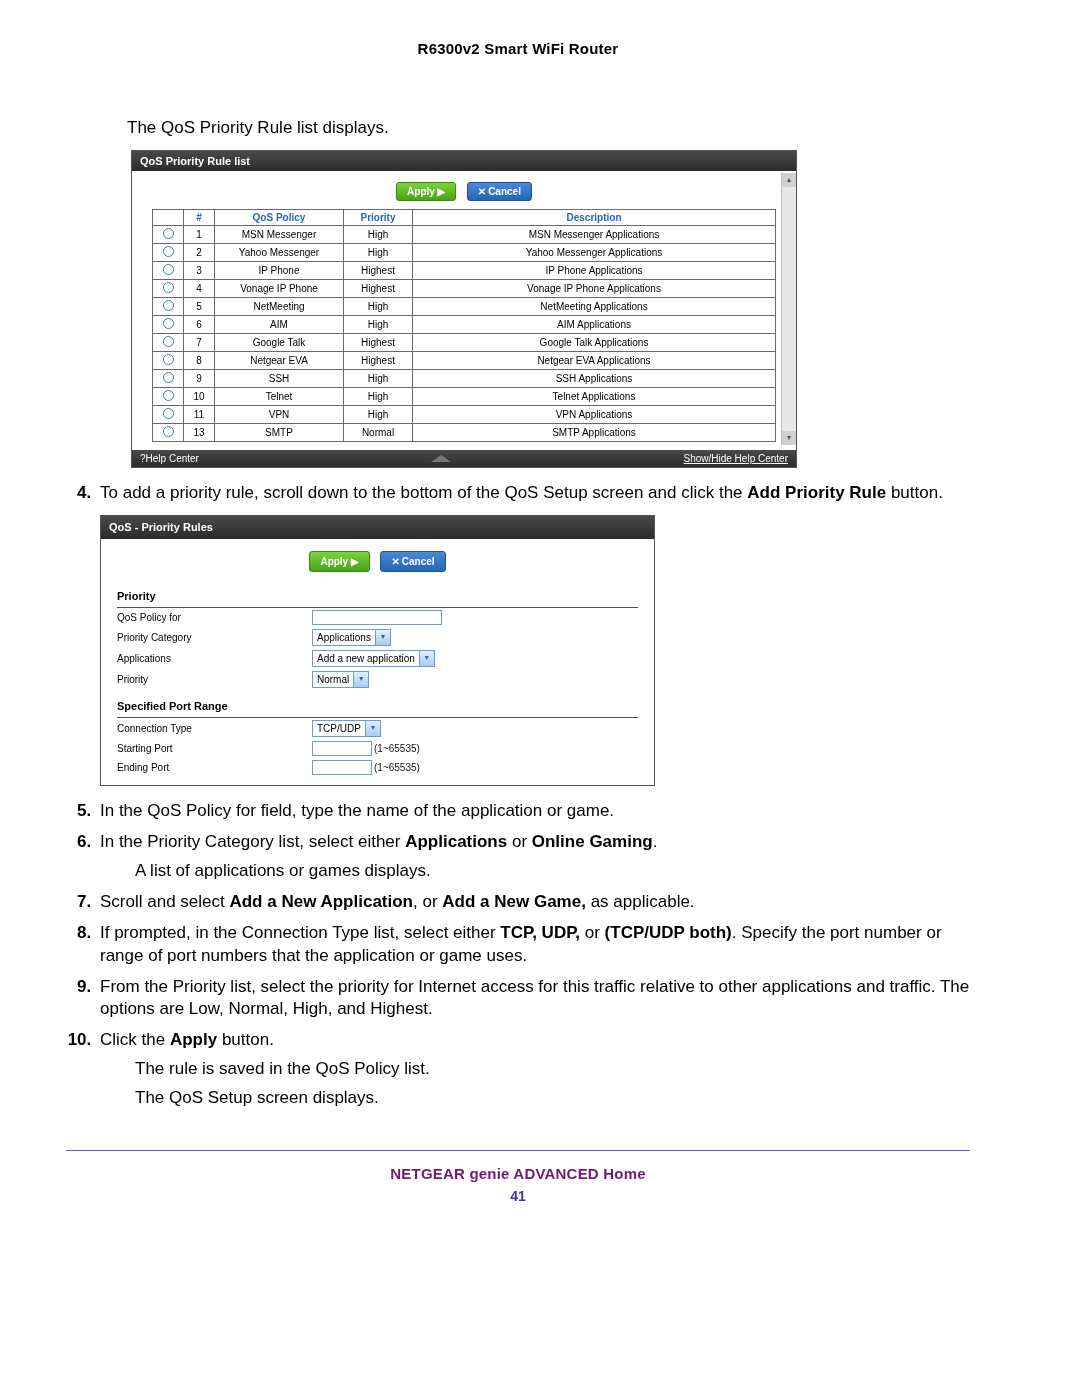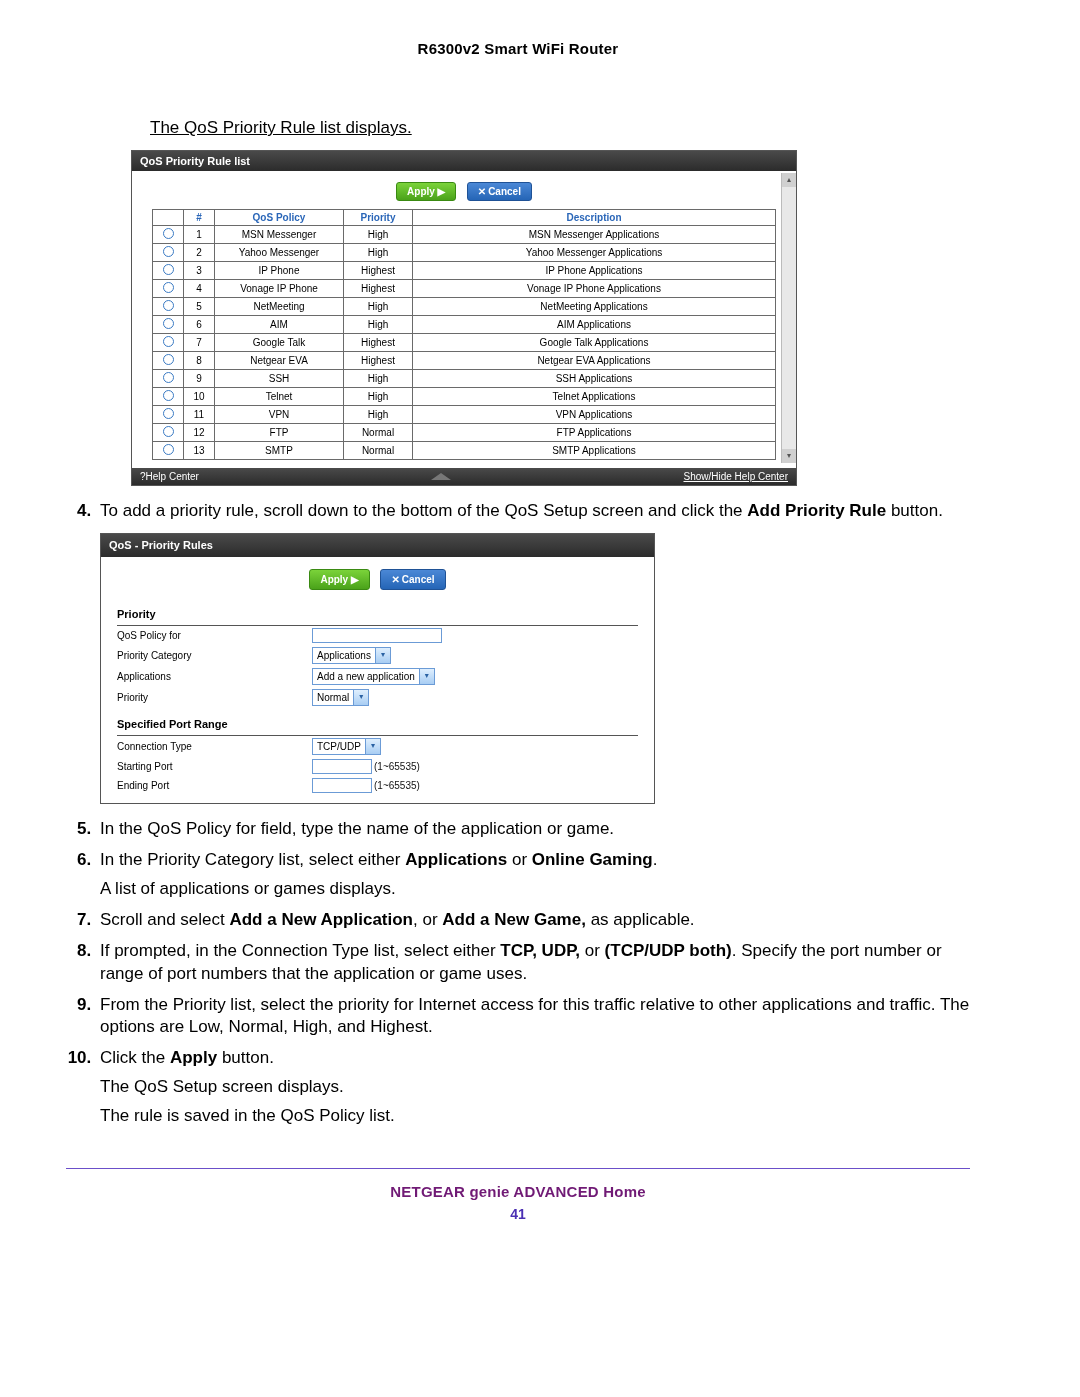--- a/index.html
+++ b/index.html
@@ -1,20 +1,20 @@
 <!DOCTYPE html>
 <html><head>
 <meta charset="utf-8">
 <style>
   html,body{margin:0;padding:0;background:#fff;}
   body{width:1080px;font-family:Arial,Helvetica,sans-serif;color:#000;}
   .page{padding:40px 110px 30px 66px;}
   .router-title{font-weight:bold;font-size:15px;text-align:center;margin-bottom:60px;letter-spacing:.2px;}
   .body-text{font-size:17px;line-height:1.35;}
-  .indent1{margin-left:84px;text-decoration:underline;}
+  .indent1{margin-left:61px;}
   .shot{margin:10px 0 14px 65px;width:666px;border:1px solid #555;background:#fff;position:relative;box-sizing:border-box;}
   .shot-title{background:linear-gradient(#4a4a4a,#2b2b2b);color:#fff;font-size:11px;font-weight:bold;padding:4px 8px;}
   .btnrow{text-align:center;padding:10px 0 8px 0;}
   .btn{display:inline-block;font-size:10px;color:#fff;padding:3px 10px;border-radius:3px;margin:0 3px;font-weight:bold;}
   .btn-apply{background:linear-gradient(#7bd33a,#4aa21a);border:1px solid #3a8a12;}
   .btn-cancel{background:linear-gradient(#4b88d6,#2565b6);border:1px solid #1f5296;}
   .btn-cancel .x{font-weight:bold;margin-right:2px;}
   .scrolltrack{position:absolute;right:0;top:22px;bottom:22px;width:14px;background:#e8e8e8;border-left:1px solid #bbb;}
   .scrolltrack .up,.scrolltrack .dn{position:absolute;left:0;width:14px;height:14px;background:#d0d0d0;font-size:8px;line-height:14px;text-align:center;color:#555;}
   .scrolltrack .up{top:0;} .scrolltrack .dn{bottom:0;}
@@ -32,21 +32,21 @@
   .formshot .lab{width:195px;}
   .formshot .inp{border:1px solid #6b9bd6;background:#fff;height:15px;width:100px;font-size:10px;box-sizing:border-box;}
   .formshot .wide{width:130px;}
   .formshot .sel{display:inline-flex;align-items:center;border:1px solid #6b9bd6;background:#fff;height:15px;font-size:10px;}
   .formshot .sel .sv{padding:0 4px;}
   .formshot .sel .dd{width:14px;height:15px;background:linear-gradient(#dfeffe,#a8cdf3);border-left:1px solid #6b9bd6;text-align:center;line-height:13px;color:#2b62a3;font-size:8px;}
   .formshot .hint{font-size:10px;color:#111;margin-left:2px;}
   ol.steps{padding-left:30px;margin:0;}
   ol.steps>li{font-size:17px;line-height:1.35;margin-bottom:8px;padding-left:4px;}
   ol.steps>li::marker{font-weight:bold;}
-  ol.steps>li .sub{margin-top:6px;}
+  ol.steps>li .sub{margin-top:6px;margin-left:35px;}
   .step-block{margin-left:-30px;}
   b{font-weight:bold;}
   hr.rule{border:none;border-top:1px solid #6b4fc9;margin:40px 0 14px 0;}
   .foot-title{color:#701a75;font-weight:bold;font-size:15px;text-align:center;letter-spacing:.2px;}
   .foot-page{color:#4a2fb3;font-weight:bold;font-size:14px;text-align:center;margin-top:6px;}
 </style>
 </head>
 <body>
 
 <div class="page">
@@ -144,27 +144,20 @@
             </tr>
             <tr>
               <td><span class="radio-dot"></span></td>
               <td>11</td>
               <td>VPN</td>
               <td>High</td>
               <td>VPN Applications</td>
             </tr>
             <tr>
               <td><span class="radio-dot"></span></td>
-              <td>12</td>
-              <td>FTP</td>
-              <td>Normal</td>
-              <td>FTP Applications</td>
-            </tr>
-            <tr>
-              <td><span class="radio-dot"></span></td>
               <td>13</td>
               <td>SMTP</td>
               <td>Normal</td>
               <td>SMTP Applications</td>
             </tr>
           </tbody>
       </table>
     </div>
     <div class="scrolltrack">
       <div class="up">▴</div>
@@ -244,21 +237,21 @@
     </li>
     <li>
       <span>Scroll and select </span><b>Add a New Application</b><span>, or </span><b>Add a New Game,</b><span> as applicable.</span>
     </li>
     <li>
       <span>If prompted, in the Connection Type list, select either </span><b>TCP, UDP,</b><span> or </span><b>(TCP/UDP both)</b><span>. Specify the port number or range of port numbers that the application or game uses.</span>
     </li>
     <li>From the Priority list, select the priority for Internet access for this traffic relative to other applications and traffic. The options are Low, Normal, High, and Highest.</li>
     <li>
       <span>Click the </span><b>Apply</b><span> button.</span>
+      <div class="sub">The rule is saved in the QoS Policy list.</div>
       <div class="sub">The QoS Setup screen displays.</div>
-      <div class="sub">The rule is saved in the QoS Policy list.</div>
     </li>
   </ol>
 
   <hr class="rule">
   <div class="foot-title">NETGEAR genie ADVANCED Home</div>
   <div class="foot-page">41</div>
 </div>
 
 </body></html>

